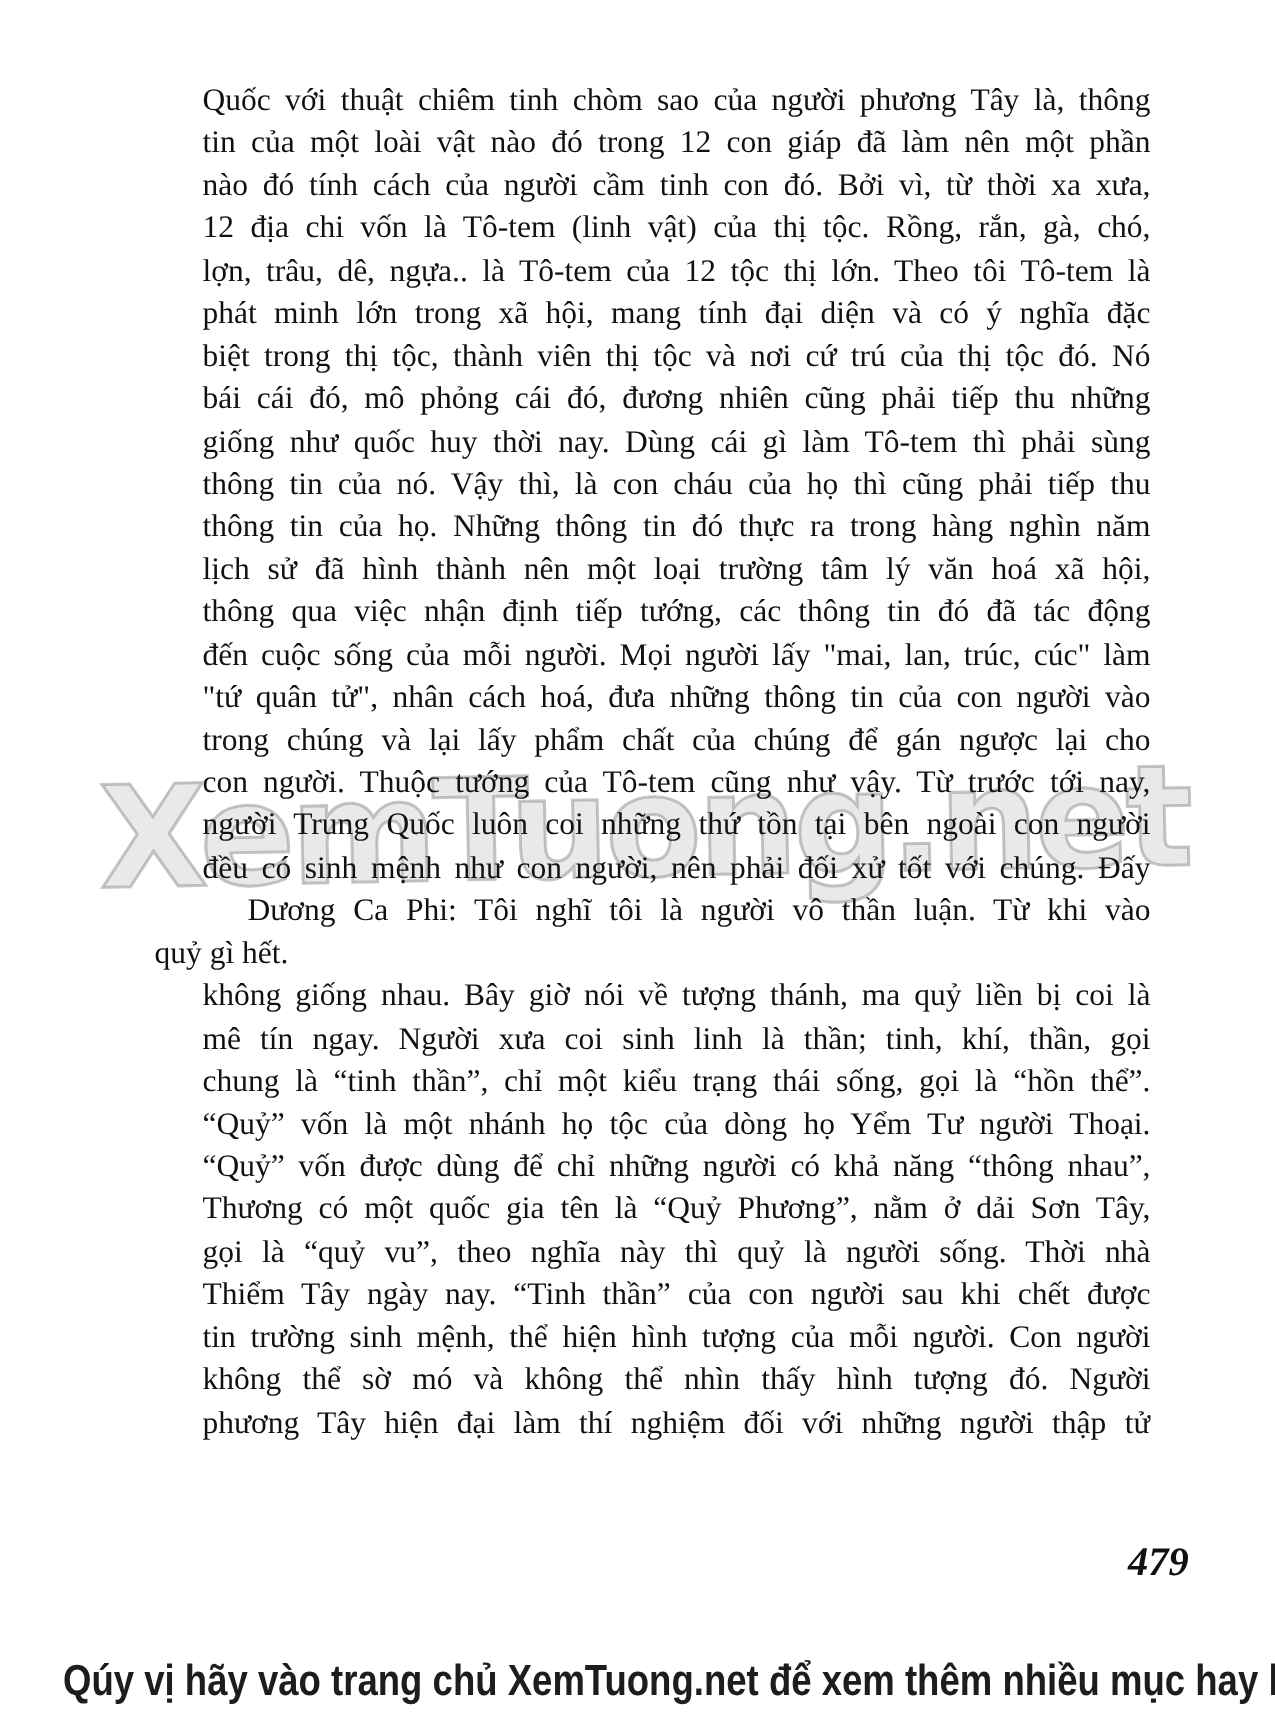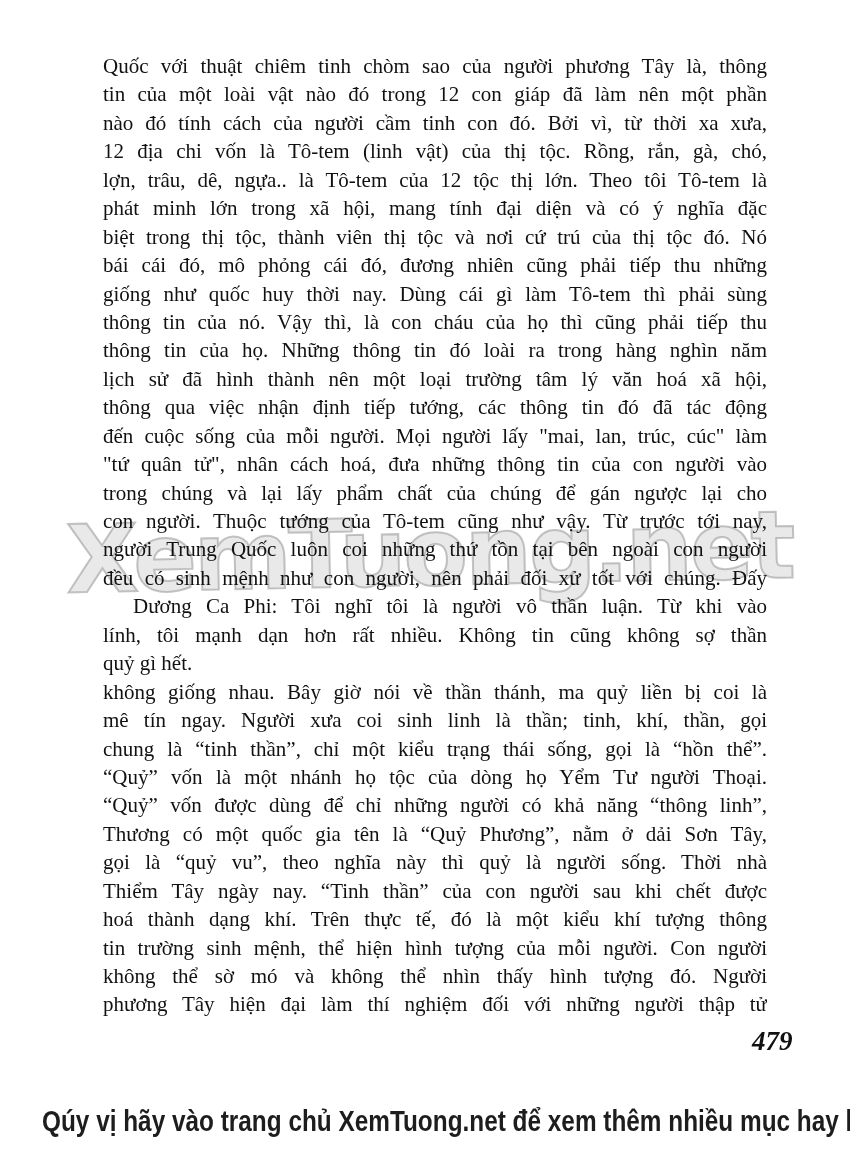--- a/index.html
+++ b/index.html
@@ -41,21 +41,21 @@
   }
   .paragraph { margin: 0; padding: 0; }
   .line {
     height: 28.45px;
     line-height: 28.45px;
     overflow: hidden;
     text-align: justify;
     text-align-last: left;
     white-space: normal;
   }
-  .line.jl { text-align-last: justify; }
+  .line.jl { text-align-last: justify; margin-left: 32px; }
   .line.indent { text-indent: 30px; }
   .page-number {
     position: absolute;
     left: 752px;
     top: 1026px;
     z-index: 3;
     font-family: "Liberation Serif", serif;
     font-weight: bold;
     font-size: 27px;
     color: #111111;
@@ -87,45 +87,43 @@
         <div class="line jl">Quốc với thuật chiêm tinh chòm sao của người phương Tây là, thông</div>
         <div class="line jl">tin của một loài vật nào đó trong 12 con giáp đã làm nên một phần</div>
         <div class="line jl">nào đó tính cách của người cầm tinh con đó. Bởi vì, từ thời xa xưa,</div>
         <div class="line jl">12 địa chi vốn là Tô-tem (linh vật) của thị tộc. Rồng, rắn, gà, chó,</div>
         <div class="line jl">lợn, trâu, dê, ngựa.. là Tô-tem của 12 tộc thị lớn. Theo tôi Tô-tem là</div>
         <div class="line jl">phát minh lớn trong xã hội, mang tính đại diện và có ý nghĩa đặc</div>
         <div class="line jl">biệt trong thị tộc, thành viên thị tộc và nơi cứ trú của thị tộc đó. Nó</div>
         <div class="line jl">bái cái đó, mô phỏng cái đó, đương nhiên cũng phải tiếp thu những</div>
         <div class="line jl">giống như quốc huy thời nay. Dùng cái gì làm Tô-tem thì phải sùng</div>
         <div class="line jl">thông tin của nó. Vậy thì, là con cháu của họ thì cũng phải tiếp thu</div>
-        <div class="line jl">thông tin của họ. Những thông tin đó loài ra trong hàng nghìn năm</div>
+        <div class="line jl">thông tin của họ. Những thông tin đó thực ra trong hàng nghìn năm</div>
         <div class="line jl">lịch sử đã hình thành nên một loại trường tâm lý văn hoá xã hội,</div>
         <div class="line jl">thông qua việc nhận định tiếp tướng, các thông tin đó đã tác động</div>
         <div class="line jl">đến cuộc sống của mỗi người. Mọi người lấy "mai, lan, trúc, cúc" làm</div>
         <div class="line jl">"tứ quân tử", nhân cách hoá, đưa những thông tin của con người vào</div>
         <div class="line jl">trong chúng và lại lấy phẩm chất của chúng để gán ngược lại cho</div>
         <div class="line jl">con người. Thuộc tướng của Tô-tem cũng như vậy. Từ trước tới nay,</div>
         <div class="line jl">người Trung Quốc luôn coi những thứ tồn tại bên ngoài con người</div>
         <div class="line jl">đều có sinh mệnh như con người, nên phải đối xử tốt với chúng. Đấy</div>
       </div>
       <div class="paragraph">
         <div class="line jl indent">Dương Ca Phi: Tôi nghĩ tôi là người vô thần luận. Từ khi vào</div>
-        <div class="line jl">lính, tôi mạnh dạn hơn rất nhiều. Không tin cũng không sợ thần</div>
         <div class="line">quỷ gì hết.</div>
       </div>
       <div class="paragraph">
-        <div class="line jl">không giống nhau. Bây giờ nói về thần thánh, ma quỷ liền bị coi là</div>
+        <div class="line jl">không giống nhau. Bây giờ nói về tượng thánh, ma quỷ liền bị coi là</div>
         <div class="line jl">mê tín ngay. Người xưa coi sinh linh là thần; tinh, khí, thần, gọi</div>
         <div class="line jl">chung là “tinh thần”, chỉ một kiểu trạng thái sống, gọi là “hồn thể”.</div>
         <div class="line jl">“Quỷ” vốn là một nhánh họ tộc của dòng họ Yểm Tư người Thoại.</div>
-        <div class="line jl">“Quỷ” vốn được dùng để chỉ những người có khả năng “thông linh”,</div>
+        <div class="line jl">“Quỷ” vốn được dùng để chỉ những người có khả năng “thông nhau”,</div>
         <div class="line jl">Thương có một quốc gia tên là “Quỷ Phương”, nằm ở dải Sơn Tây,</div>
         <div class="line jl">gọi là “quỷ vu”, theo nghĩa này thì quỷ là người sống. Thời nhà</div>
         <div class="line jl">Thiểm Tây ngày nay. “Tinh thần” của con người sau khi chết được</div>
-        <div class="line jl">hoá thành dạng khí. Trên thực tế, đó là một kiểu khí tượng thông</div>
         <div class="line jl">tin trường sinh mệnh, thể hiện hình tượng của mỗi người. Con người</div>
         <div class="line jl">không thể sờ mó và không thể nhìn thấy hình tượng đó. Người</div>
         <div class="line jl">phương Tây hiện đại làm thí nghiệm đối với những người thập tử</div>
       </div>
     </div>
 
   <div class="page-number">479</div>
 
   <div class="footer-line">Qúy vị hãy vào trang chủ XemTuong.net để xem thêm nhiều mục hay khác</div>
 

